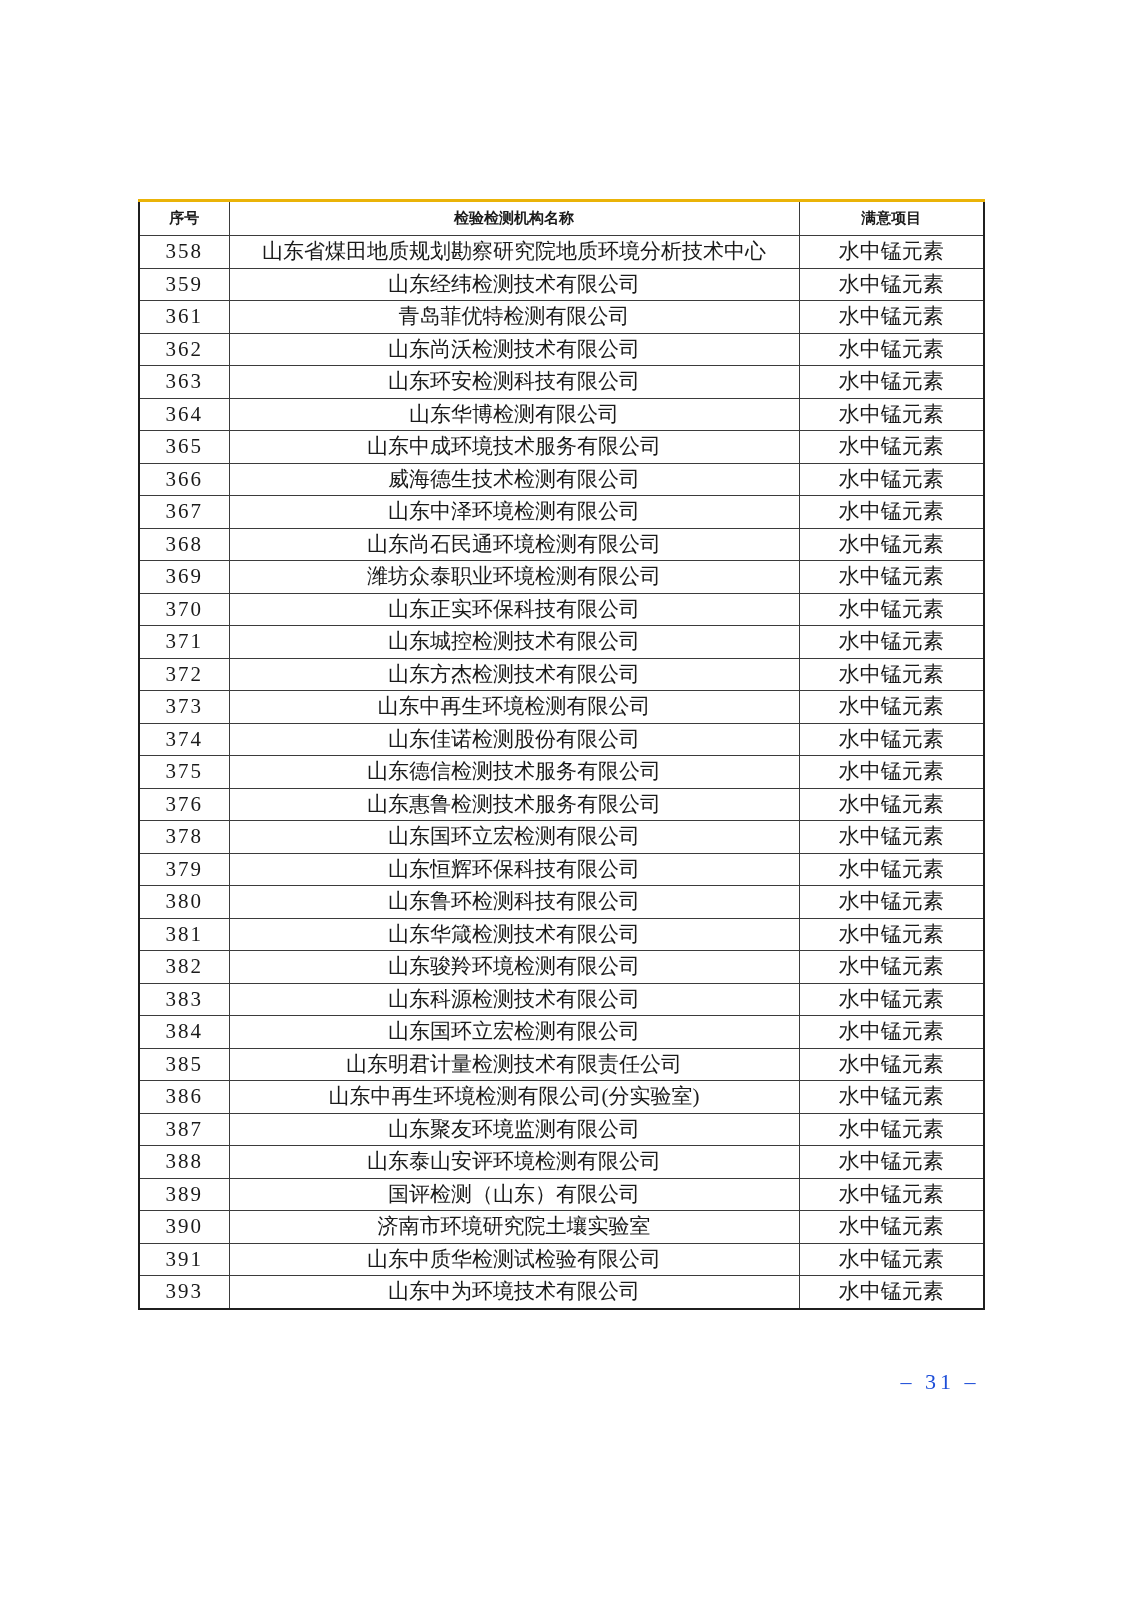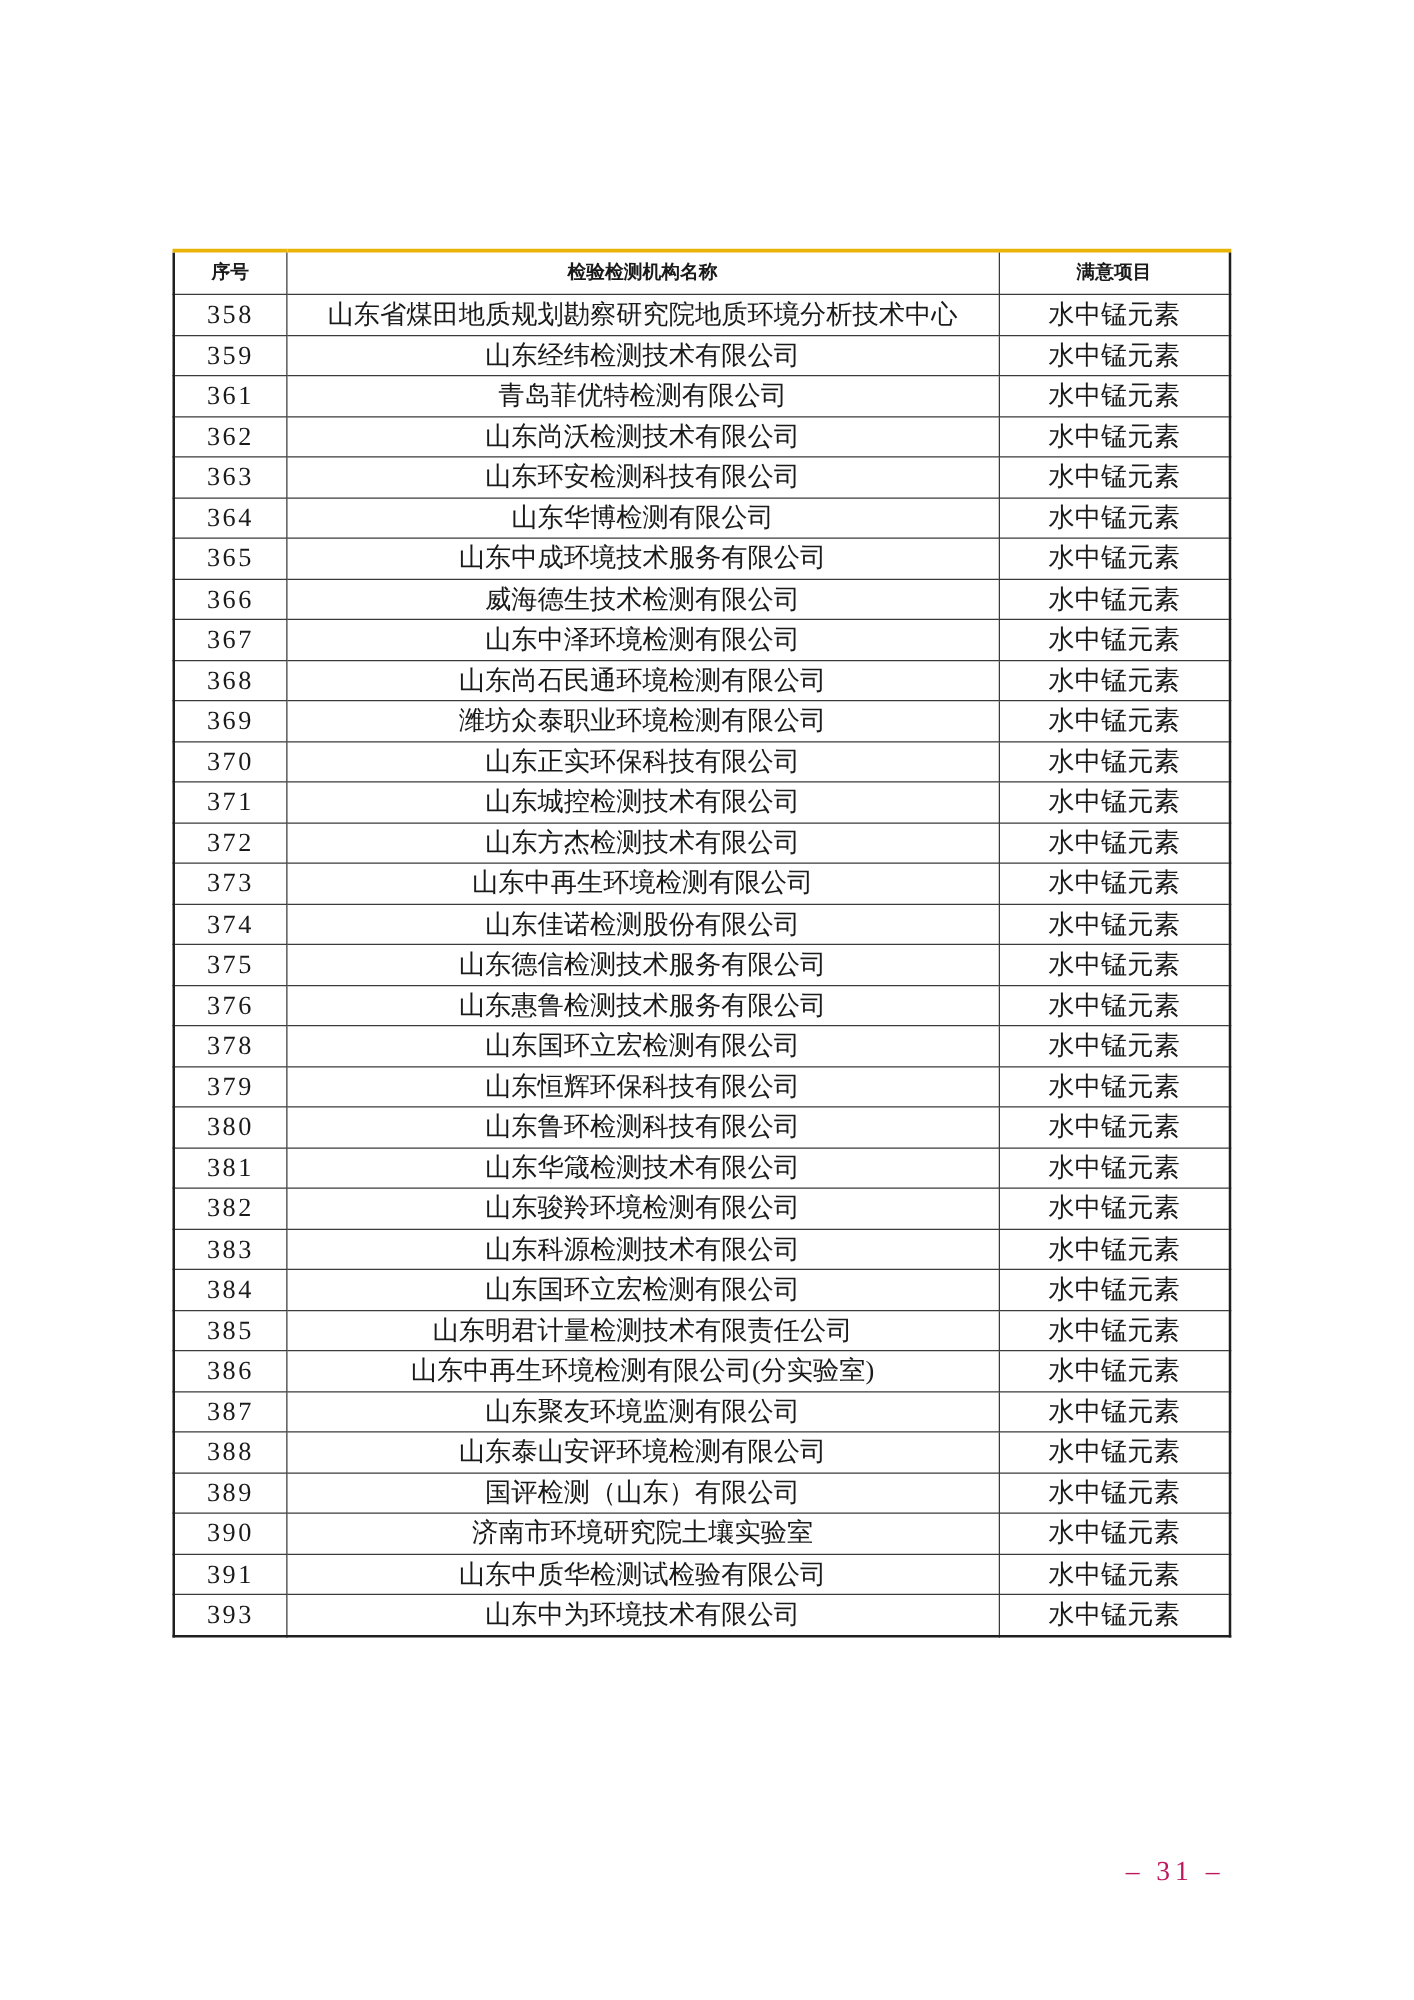--- a/index.html
+++ b/index.html
@@ -45,25 +45,25 @@
     border-top: 3px solid #eab308;
   }
   .doc-table td.no-cell {
     letter-spacing: 2px;
     font-size: 21px;
     margin-top: 35px;
   }
   .page-footer {
     position: absolute;
     left: 885px;
-    top: 1484px;
+    top: 1369px;
     width: 110px;
     text-align: center;
     font-size: 22px;
-    color: #be185d;
+    color: #1d4ed8;
     letter-spacing: 4px;
   }
 </style>
 </head>
 <body>
 
 <table class="doc-table">
   <colgroup>
     <col class="c-no">
     <col class="c-name">

